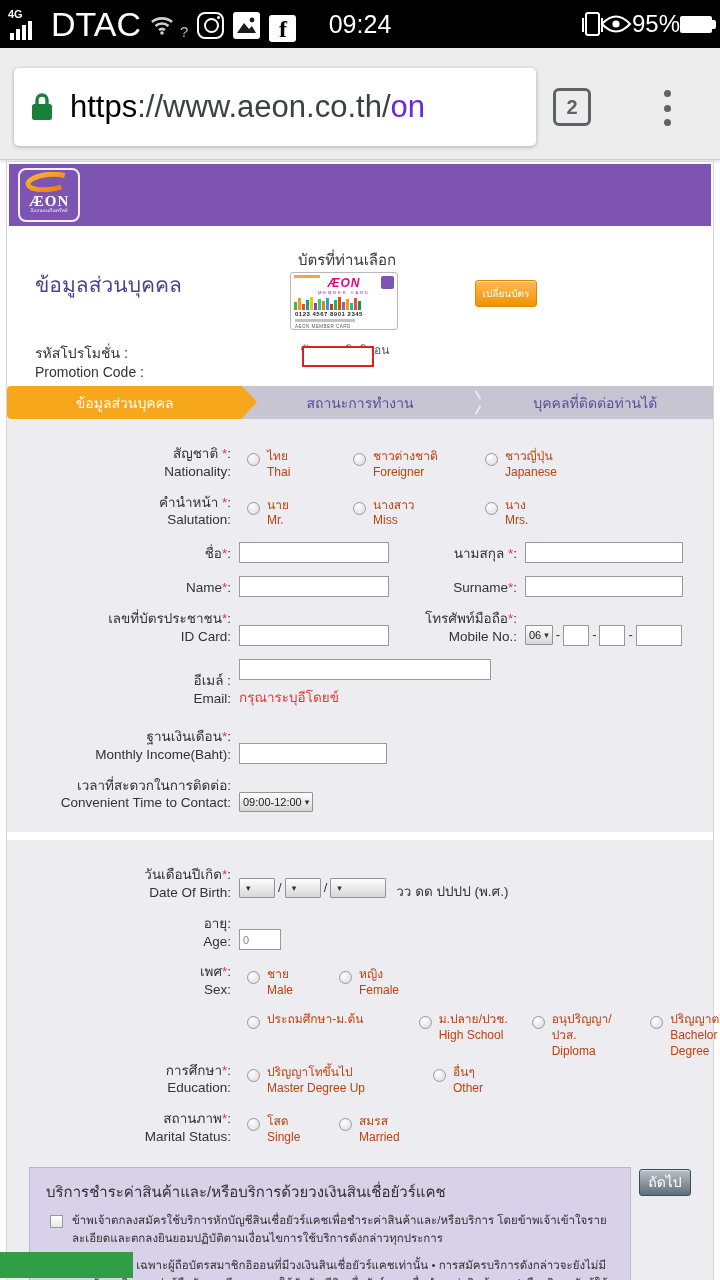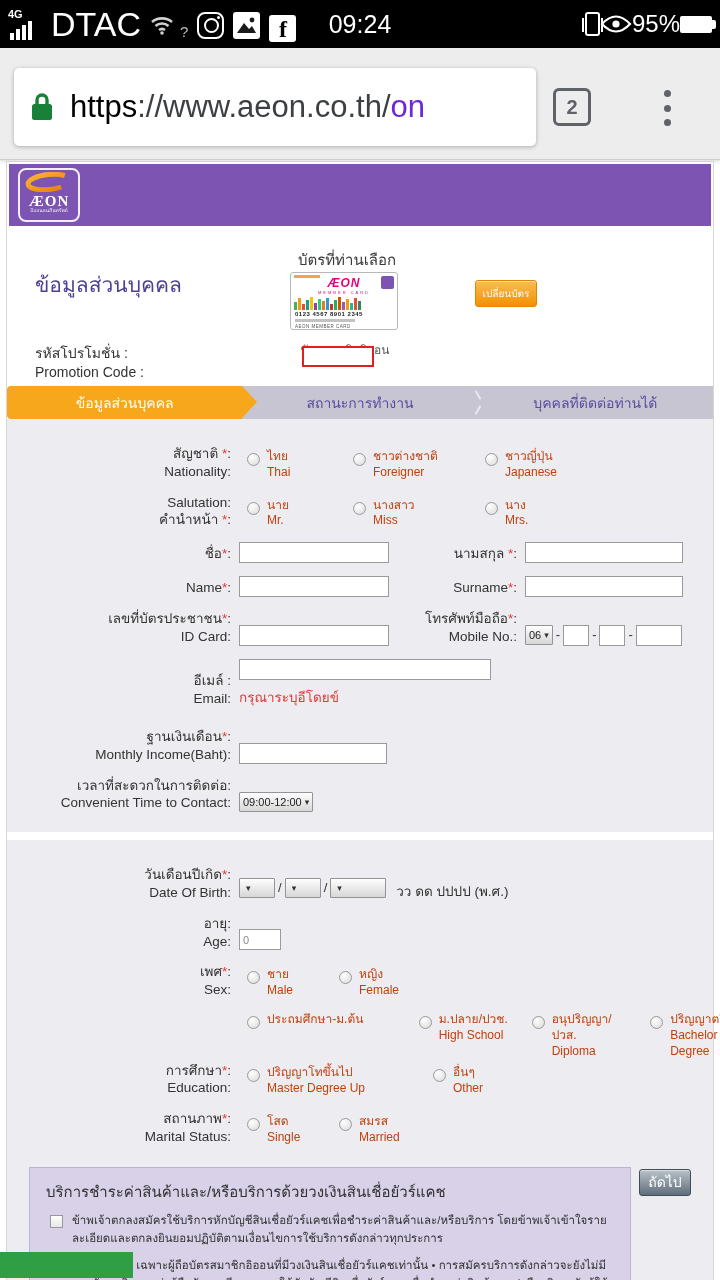--- a/index.html
+++ b/index.html
@@ -274,22 +274,22 @@
             <span class="txt">
               <div>ชาวญี่ปุ่น</div>
               <div>Japanese</div>
             </span>
           </label>
       </div>
     </div>
 
     <div class="frow">
       <div class="flabel">
+        <div><span>คำนำหน้า </span><span class="req">*</span><span>:</span></div>
         <div>Salutation:</div>
-        <div><span>คำนำหน้า </span><span class="req">*</span><span>:</span></div>
       </div>
       <div class="ctrls">
         <label class="opt" style="width:92px">
             <span class="radio"></span>
             <span class="txt">
               <div>นาย</div>
               <div>Mr.</div>
             </span>
           </label>
         <label class="opt" style="width:118px">

